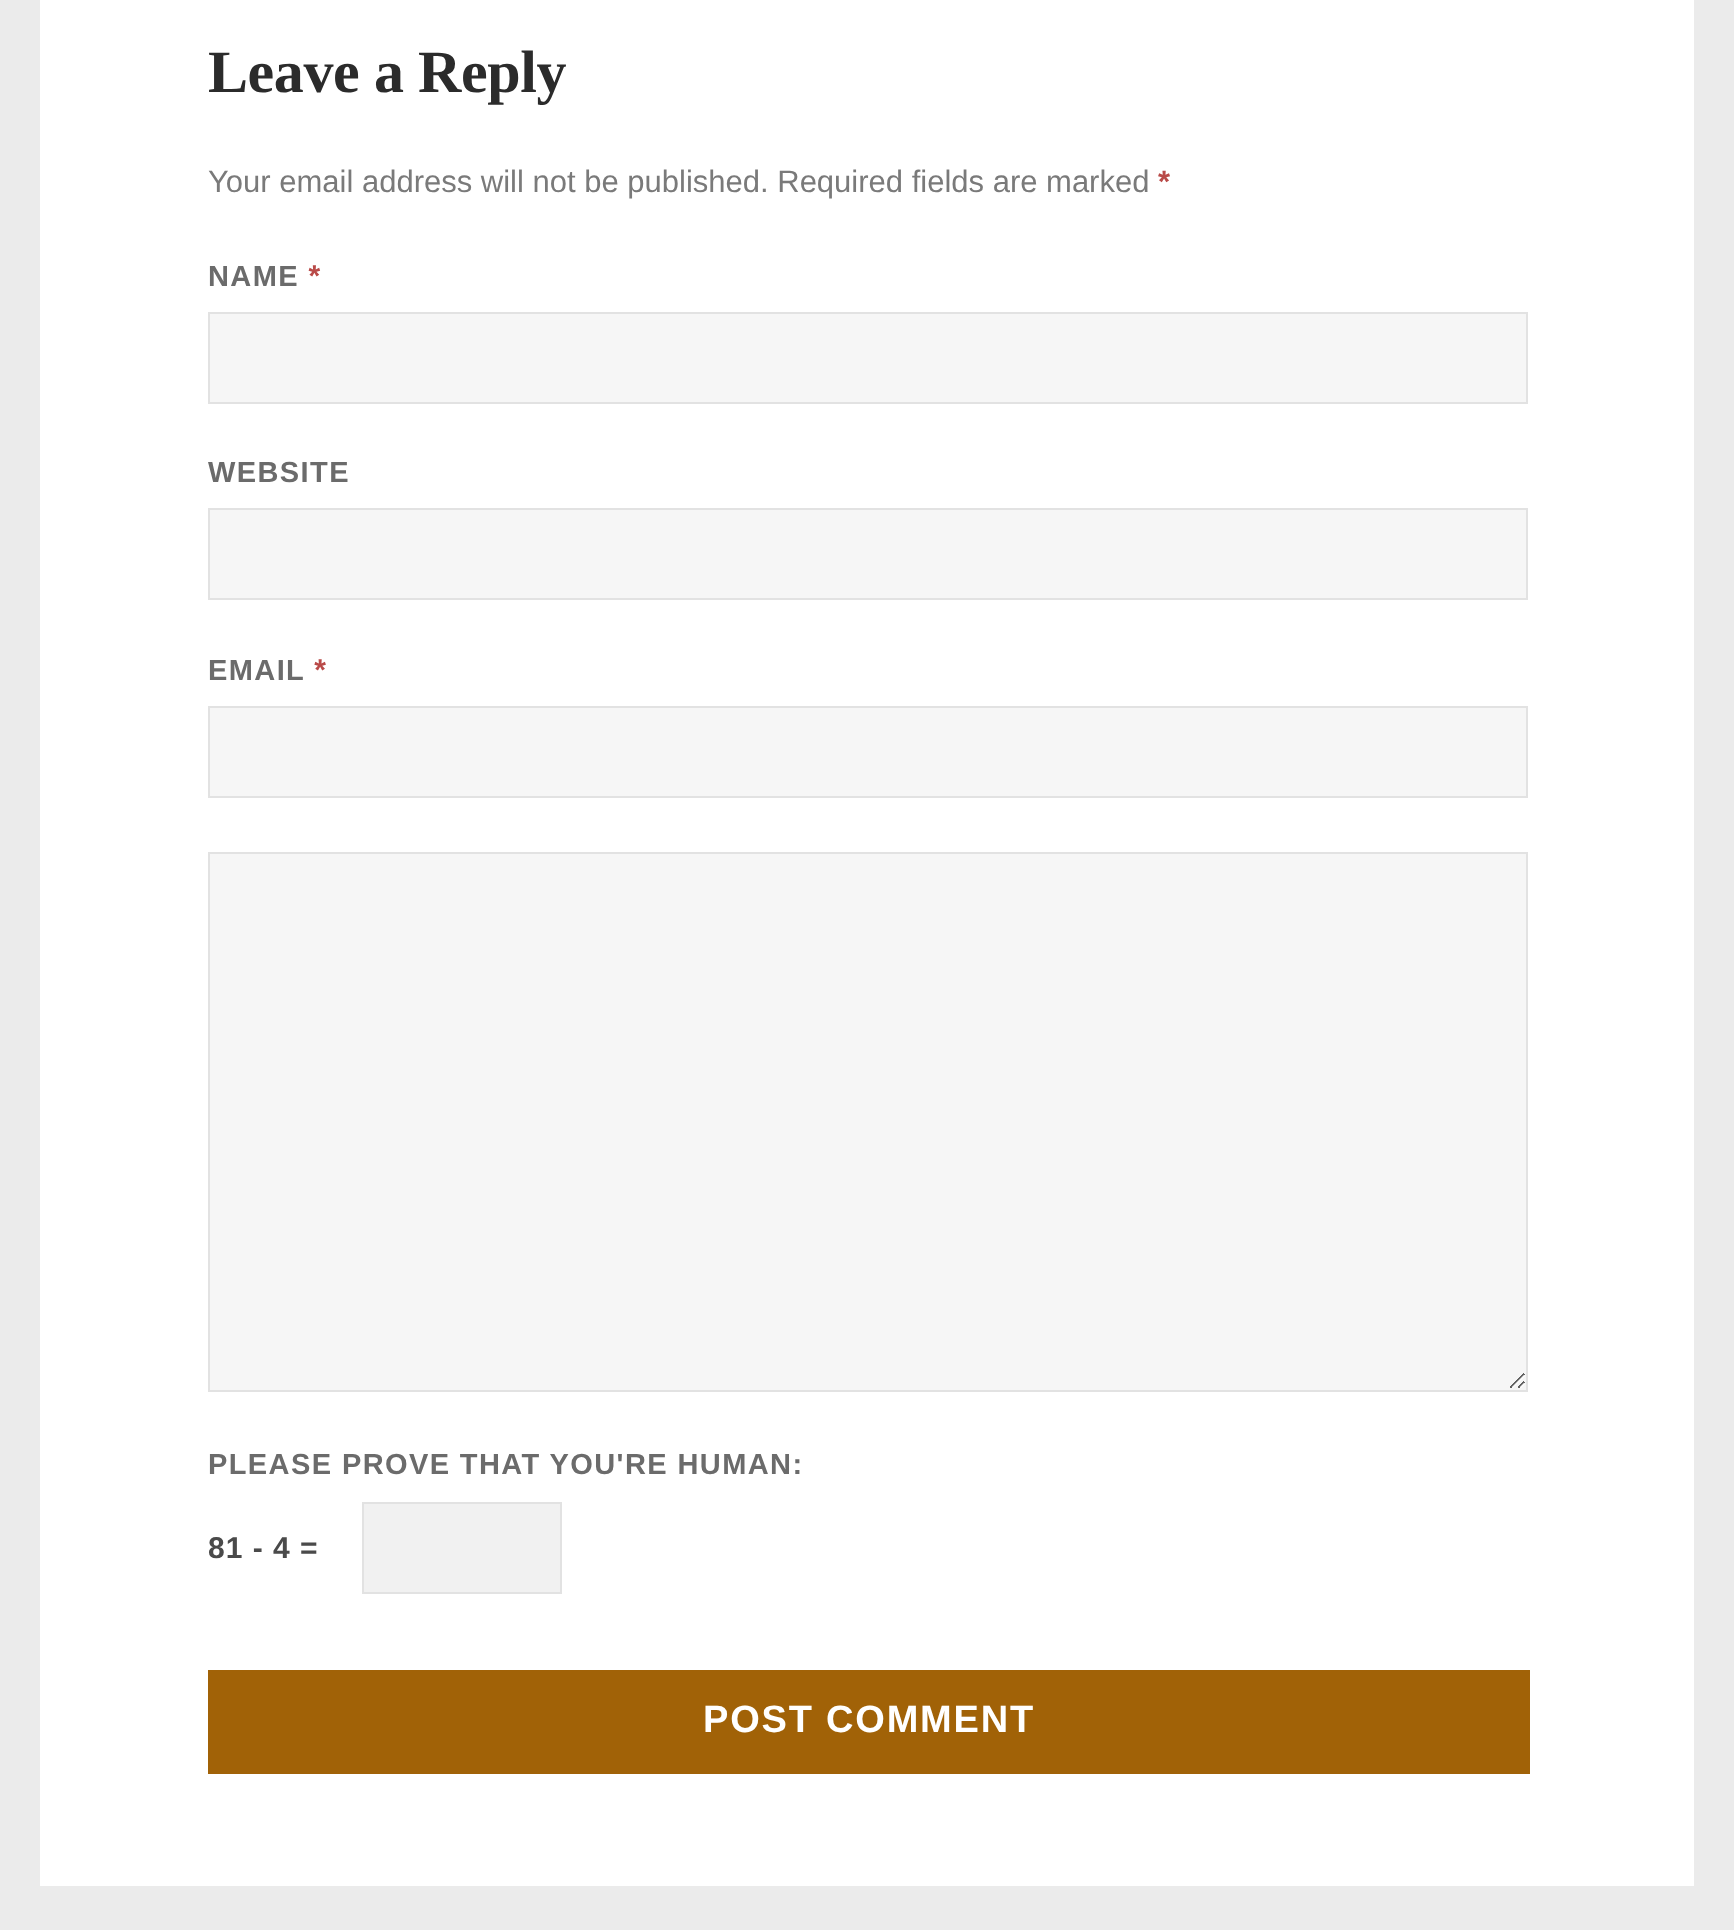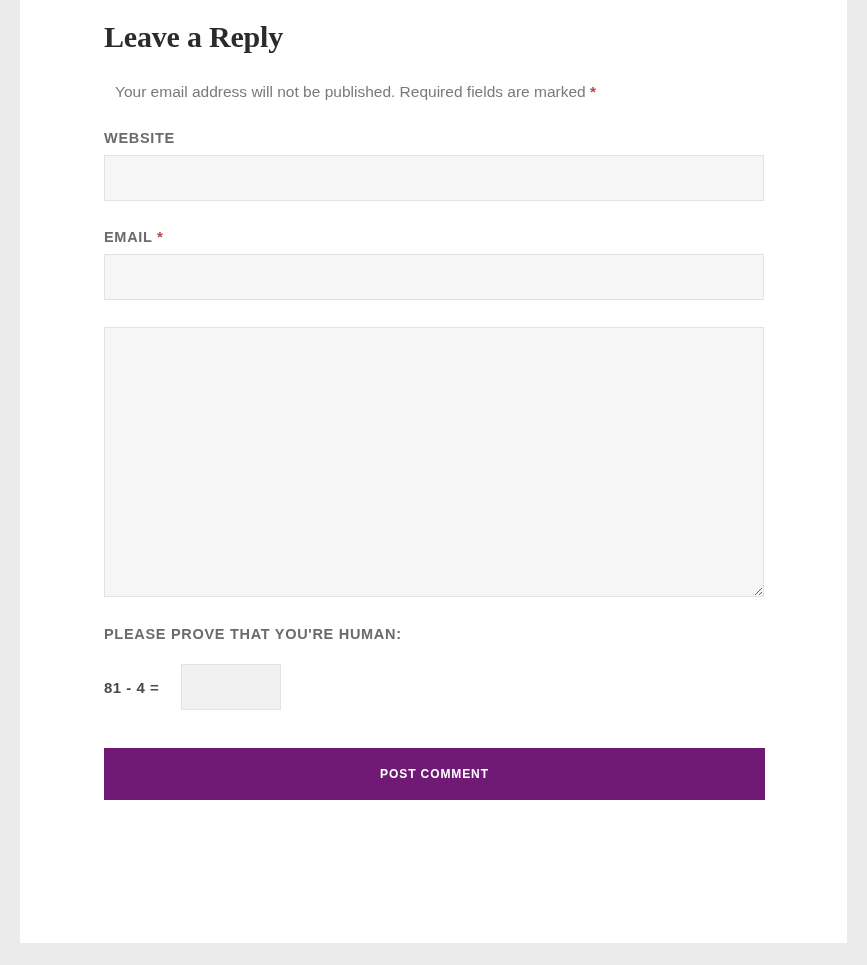--- a/index.html
+++ b/index.html
@@ -42,21 +42,20 @@
     letter-spacing: -0.2px;
     margin: 0;
     padding-top: 18px;
     line-height: 38px;
   }
   .notes {
     font-size: 15.5px;
     color: #7a7a7a;
     margin-top: 25px;
     line-height: 22px;
-    margin-left: 11px;
   }
   .req-star {
     color: #b94a48;
     font-weight: bold;
   }
   .field-block {
     margin-top: 27px;
   }
   .field-label {
     font-size: 14.5px;
@@ -101,21 +100,21 @@
   .captcha-block {
     margin-top: 29px;
   }
   .captcha-label {
     font-size: 14.5px;
     font-weight: bold;
     color: #6b6b6b;
     letter-spacing: 0.7px;
     text-transform: uppercase;
     display: block;
-    margin-bottom: 22px;
+    margin-bottom: 10px;
   }
   .captcha-row {
     display: flex;
     align-items: center;
   }
   .captcha-question {
     font-size: 15px;
     font-weight: bold;
     color: #4a4a4a;
     letter-spacing: 0.5px;
@@ -132,45 +131,52 @@
     font-family: "Liberation Sans", sans-serif;
     font-size: 15px;
     color: #444;
     padding: 0 8px;
   }
   .submit-button {
     display: block;
     width: 661px;
     height: 52px;
     margin-top: 38px;
-    background: #701a75;
+    background: #a16207;
     border: none;
     color: #ffffff;
     font-family: "Liberation Sans", sans-serif;
-    font-size: 12px;
+    font-size: 19px;
     font-weight: bold;
     letter-spacing: 0.9px;
     text-transform: uppercase;
     cursor: pointer;
   }
 </style>
 </head>
 <body>
 
 <div class="page">
   <div class="content-sheet">
     <div class="inner">
 
       <h2 class="reply-title">Leave a Reply</h2>
 
       <p class="notes">
         <span>Your email address will not be published. Required fields are marked</span>
         <span class="req-star">*</span>
       </p>
 
+      <div class="field-block">
+        <label class="field-label">
+          <span>NAME</span>
+          <span class="req-star">*</span>
+        </label>
+        <input class="text-input" type="text" value="" placeholder="" style="">
+      </div>
 
       <div class="field-block">
         <label class="field-label">
           <span>WEBSITE</span>
         </label>
         <input class="text-input" type="text" value="" placeholder="" style="">
       </div>
 
       <div class="field-block">
         <label class="field-label">

